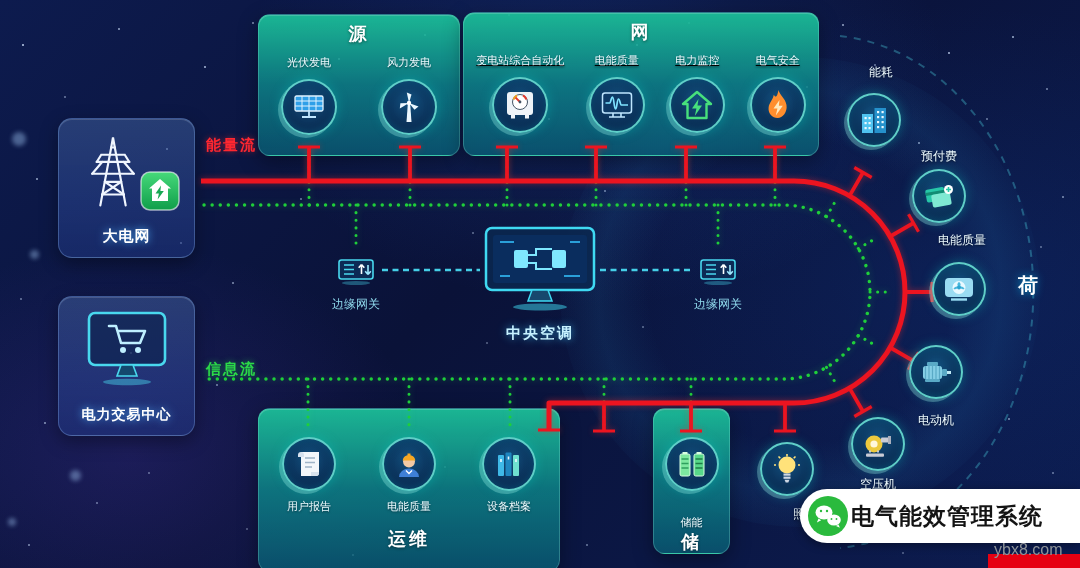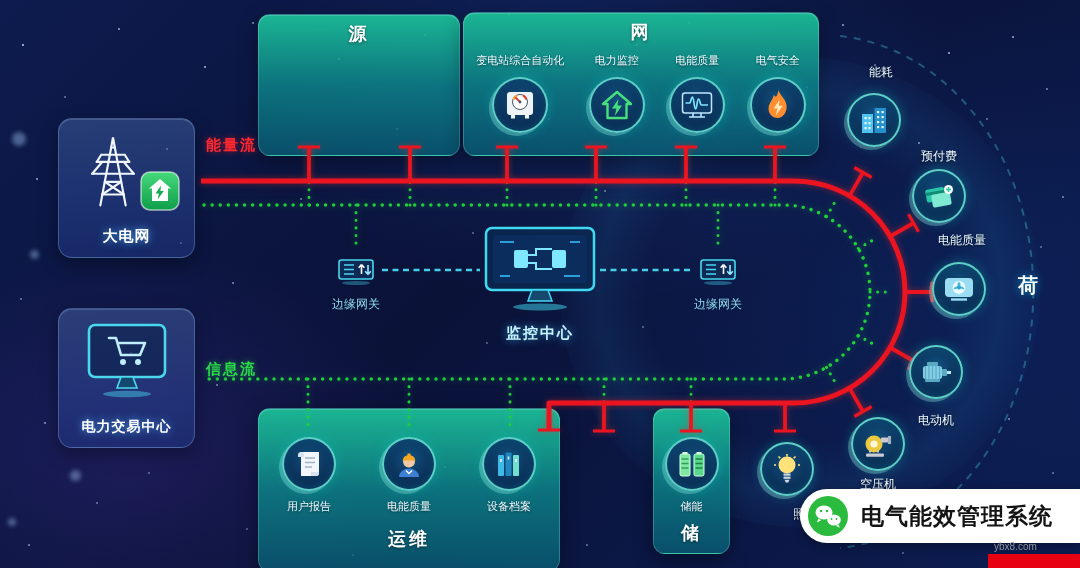--- a/index.html
+++ b/index.html
@@ -65,23 +65,23 @@
   .flow-label.energy{left:206px;top:136px;color:#ff2730;text-shadow:0 0 6px rgba(255,40,40,0.5);}
   .flow-label.info{left:206px;top:360px;color:#2bd948;text-shadow:0 0 6px rgba(40,220,80,0.5);}
 
   .arc-label{position:absolute;color:#eefbff;font-size:12px;text-align:center;z-index:4;text-shadow:0 1px 2px rgba(0,10,20,0.7);white-space:nowrap;}
   .abs{position:absolute;z-index:4;}
   .center-label{position:absolute;left:484px;top:324px;width:112px;text-align:center;color:#c6f1ff;font-weight:bold;font-size:15px;letter-spacing:2px;z-index:4;text-shadow:0 0 8px rgba(60,200,255,0.7);}
   .gateway-label{position:absolute;width:90px;text-align:center;color:#8fd9ec;font-size:12px;z-index:4;}
   .load-header{position:absolute;left:1018px;top:272px;color:#fff;font-weight:bold;font-size:20px;z-index:4;text-shadow:0 0 8px rgba(0,200,255,0.65);}
 
   .brand-bar{position:absolute;left:800px;top:489px;width:280px;height:54px;background:#fff;border-radius:27px 0 0 27px;
-    display:flex;align-items:center;gap:12px;padding-left:7px;z-index:10;box-shadow:0 2px 10px rgba(0,0,0,0.4);}
+    display:flex;align-items:center;gap:2px;padding-left:7px;z-index:10;box-shadow:0 2px 10px rgba(0,0,0,0.4);}
   .brand-title{font-size:23px;font-weight:bold;color:#141414;letter-spacing:1px;white-space:nowrap;}
-  .watermark{position:absolute;left:994px;top:541px;font-size:10px;color:#8f9499;z-index:12;}
+  .watermark{position:absolute;left:994px;top:541px;font-size:16px;color:#8f9499;z-index:12;}
   .red-strip{position:absolute;left:988px;top:554px;width:92px;height:14px;background:#e60012;z-index:11;}
 </style>
 </head>
 <body>
 
 <div id="stage">
 
   <div class="starfield"></div>
   <div class="bokeh" style="left:12px;top:132px;width:14px;height:14px;"></div>
   <div class="bokeh" style="left:30px;top:250px;width:9px;height:9px;"></div>
@@ -110,74 +110,100 @@
             </linearGradient>
           </defs>
         <rect x="1" y="1" width="38" height="38" rx="9" fill="url(#gbadge)" stroke="rgba(255,255,255,0.6)" stroke-width="1.5"></rect>
         <path d="M20 8 L9 17.5 h3 V30 h16 V17.5 h3 Z" fill="#fff"></path>
         <path d="M21 14.5 L15.5 22.5 h3.4 L17.6 28.5 L23.8 20 h-3.4 Z" fill="#18a854"></path>
       </svg>
     </div>
     <div class="big-label">大电网</div>
   </div>
 
-  <div class="blue-panel" style="left:58px;top:308px;">
+  <div class="blue-panel" style="left:58px;top:296px;">
     <div class="icon-wrap">
       <svg width="92" height="82" viewBox="0 0 92 82">
         <rect x="8" y="5" width="76" height="52" rx="6" fill="rgba(8,30,70,0.55)" stroke="#49d8ee" stroke-width="2.6"></rect>
         <g stroke="#bfefff" stroke-width="2.6" fill="none" stroke-linecap="round" stroke-linejoin="round">
           <path d="M28 18 h7 l5 17 h19 l5 -12 h-26"></path>
         </g>
         <circle cx="42" cy="42" r="3" fill="#bfefff"></circle>
         <circle cx="57" cy="42" r="3" fill="#bfefff"></circle>
         <path d="M40 57 L36 68 H56 L52 57 Z" fill="#14486e" stroke="#49d8ee" stroke-width="1.6"></path>
         <ellipse cx="46" cy="74" rx="24" ry="3.2" fill="rgba(73,216,238,0.45)"></ellipse>
       </svg>
     </div>
     <div class="big-label" style="font-size:14px;">电力交易中心</div>
   </div>
 
   <div class="teal-panel" style="left:258px;top:14px;width:202px;height:142px;padding-top:7px;">
     <div class="panel-header">源</div>
+    <div class="items-row" style="margin-top:9px;">
+      <div class="p-item">
+        <div class="item-label">光伏发电</div>
+        <div class="icon-circle" style="margin-top:9px;">
+          <svg width="34" height="32" viewBox="0 0 34 32">
+            <rect x="3" y="5" width="28" height="15" rx="1.5" fill="#2f9fe8" stroke="#dff2ff" stroke-width="1.3"></rect>
+            <path d="M3 10 h28 M3 15 h28 M10 5 v15 M17 5 v15 M24 5 v15" stroke="#dff2ff" stroke-width="1"></path>
+            <path d="M17 20 v6 M10 26 h14" stroke="#bfe6ff" stroke-width="1.8"></path>
+          </svg>
+        </div>
+      </div>
+      <div class="p-item">
+        <div class="item-label">风力发电</div>
+        <div class="icon-circle" style="margin-top:9px;">
+          <svg width="32" height="34" viewBox="0 0 32 34">
+            <g fill="#ecf8ff">
+              <path d="M16 13 L13.8 2.5 L18.5 4.5 Z"></path>
+              <path d="M16 13 L25.5 16.5 L21.5 19.8 Z"></path>
+              <path d="M16 13 L6.8 18.5 L7.4 13.2 Z"></path>
+              <path d="M14.8 14 L13.5 32 H18.5 L17.2 14 Z"></path>
+            </g>
+            <circle cx="16" cy="13" r="2.2" fill="#fff"></circle>
+          </svg>
+        </div>
+      </div>
+    </div>
   </div>
 
   <div class="teal-panel" style="left:463px;top:12px;width:356px;height:144px;padding-top:7px;">
     <div class="panel-header">网</div>
-    <div class="items-row" style="margin-top:9px;">
+    <div class="items-row" style="margin-top:9px;text-decoration:underline;">
       <div class="p-item">
         <div class="item-label">变电站综合自动化</div>
         <div class="icon-circle" style="margin-top:9px;">
           <svg width="34" height="32" viewBox="0 0 34 32">
             <rect x="4" y="3" width="26" height="23" rx="3" fill="#eef3f8"></rect>
             <circle cx="17" cy="13" r="7.5" fill="#fff" stroke="#445566" stroke-width="1"></circle>
             <path d="M10.6 10.5 A7.5 7.5 0 0 1 14 6.4" stroke="#f0a21e" stroke-width="2.2" fill="none"></path>
             <path d="M20 6.4 A7.5 7.5 0 0 1 23.4 10.5" stroke="#e23a2e" stroke-width="2.2" fill="none"></path>
             <path d="M17 13 L12.5 8.5" stroke="#e23a2e" stroke-width="1.8"></path>
             <circle cx="17" cy="13" r="1.4" fill="#445566"></circle>
             <rect x="8" y="26" width="4" height="3.5" fill="#eef3f8"></rect>
             <rect x="22" y="26" width="4" height="3.5" fill="#eef3f8"></rect>
           </svg>
         </div>
       </div>
       <div class="p-item">
-        <div class="item-label">电力监控</div>
-        <div class="icon-circle" style="margin-top:9px;">
-          <svg width="34" height="32" viewBox="0 0 34 32">
-            <path d="M17 3 L3 15 H7.5 V29 H26.5 V15 H31 Z" fill="none" stroke="#47e07c" stroke-width="2.4" stroke-linejoin="round"></path>
-            <path d="M18.5 10 L12 19.5 H16.4 L14.8 27 L22 16.5 H17.5 Z" fill="#47e07c"></path>
-          </svg>
-        </div>
-      </div>
-      <div class="p-item">
         <div class="item-label">电能质量</div>
         <div class="icon-circle" style="margin-top:9px;">
           <svg width="34" height="32" viewBox="0 0 34 32">
             <rect x="2.5" y="4" width="29" height="20" rx="2.5" fill="#0d3a66" stroke="#bfe6ff" stroke-width="1.5"></rect>
             <path d="M5.5 14 h4 c1.5 0 1.5 -6 3 -6 s1.5 12 3 12 s1.5 -10 3 -10 s1.5 6 3 6 h6.5" stroke="#7fe3ff" stroke-width="1.7" fill="none"></path>
             <path d="M13 24 v3.5 M21 24 v3.5 M9 28 h16" stroke="#bfe6ff" stroke-width="1.6"></path>
+          </svg>
+        </div>
+      </div>
+      <div class="p-item">
+        <div class="item-label">电力监控</div>
+        <div class="icon-circle" style="margin-top:9px;">
+          <svg width="34" height="32" viewBox="0 0 34 32">
+            <path d="M17 3 L3 15 H7.5 V29 H26.5 V15 H31 Z" fill="none" stroke="#47e07c" stroke-width="2.4" stroke-linejoin="round"></path>
+            <path d="M18.5 10 L12 19.5 H16.4 L14.8 27 L22 16.5 H17.5 Z" fill="#47e07c"></path>
           </svg>
         </div>
       </div>
       <div class="p-item">
         <div class="item-label">电气安全</div>
         <div class="icon-circle" style="margin-top:9px;">
           <svg width="30" height="34" viewBox="0 0 30 34">
             <path d="M15.5 2 C16.5 7 22.5 10.5 23.5 17 C24.6 24.3 19.6 30 14.6 30 C9.3 30 5 25.8 5.6 19.6 C6.1 14.6 10 12 10.8 6.8 C12.4 9.4 13.9 10.3 15.5 2 Z" fill="#ff8e2e"></path>
             <path d="M16.5 12 L10.5 20.5 H14.4 L12.8 27.5 L19.8 17.8 H15.9 Z" fill="#ffe9bc"></path>
           </svg>
@@ -232,21 +258,21 @@
       <div class="icon-circle sm">
         <svg width="32" height="30" viewBox="0 0 32 30">
           <rect x="6.5" y="3" width="5" height="2" fill="#d8ffe0"></rect>
           <rect x="4" y="5" width="10" height="22" rx="1.8" fill="#7ee8a0" stroke="#d8ffe0" stroke-width="1"></rect>
           <path d="M5.5 10 h7 M5.5 14.5 h7 M5.5 19 h7" stroke="#2f9f5e" stroke-width="1.4"></path>
           <rect x="20.5" y="3" width="5" height="2" fill="#d8ffe0"></rect>
           <rect x="18" y="5" width="10" height="22" rx="1.8" fill="#58d88a" stroke="#d8ffe0" stroke-width="1"></rect>
           <path d="M19.5 10 h7 M19.5 14.5 h7 M19.5 19 h7" stroke="#1f7f48" stroke-width="1.4"></path>
         </svg>
       </div>
-      <div class="item-label" style="margin-top:8px;">储能</div>
+      <div class="item-label" style="margin-top:24px;">储能</div>
     </div>
     <div class="panel-header" style="margin-top:auto;padding-bottom:8px;">储</div>
   </div>
 
   <svg id="flows" width="1080" height="568" viewBox="0 0 1080 568">
 
     <path d="M 840 36 A 212 257 0 0 1 840 548" fill="none" stroke="rgba(80,225,235,0.32)" stroke-width="2" stroke-dasharray="7 7"></path>
 
     <g class="green-glow" stroke="#1fcf3a" fill="none">
       <path d="M204 205 H783 A 87 87 0 0 1 783 379 H204" stroke-width="3.4" stroke-dasharray="0.1 8" stroke-linecap="round"></path>
@@ -275,21 +301,21 @@
   <svg class="abs" style="left:484px;top:226px;" width="112" height="90" viewBox="0 0 112 90">
     <rect x="2" y="2" width="108" height="62" rx="6" fill="rgba(10,40,80,0.85)" stroke="#3fd9f2" stroke-width="2.5"></rect>
     <rect x="9" y="9" width="94" height="48" rx="3" fill="#0a2d5e"></rect>
     <rect x="30" y="24" width="14" height="18" rx="2" fill="#7fe8ff"></rect>
     <rect x="68" y="24" width="14" height="18" rx="2" fill="#7fe8ff"></rect>
     <path d="M44 29 H52 V23 H60 M44 37 H52 V43 H60 M60 23 H68 M60 43 H68" stroke="#7fe8ff" stroke-width="2" fill="none"></path>
     <path d="M16 16 H30 M16 50 H26 M86 16 H96 M80 50 H96" stroke="#2a9fd8" stroke-width="2"></path>
     <path d="M48 64 L44 75 H68 L64 64 Z" fill="#17486e" stroke="#3fd9f2" stroke-width="1.5"></path>
     <ellipse cx="56" cy="81" rx="27" ry="3.5" fill="rgba(63,217,242,0.5)"></ellipse>
   </svg>
-  <div class="center-label">监控中心</div>
+  <div class="center-label">中央空调</div>
 
   <svg class="abs" style="left:336px;top:252px;" width="40" height="34" viewBox="0 0 40 34">
     <rect x="3" y="8" width="34" height="19" rx="2.5" fill="#0c2a55" stroke="#49d8ee" stroke-width="1.6"></rect>
     <path d="M8 13 h10 M8 17.5 h10 M8 22 h10" stroke="#49d8ee" stroke-width="1.4"></path>
     <path d="M25.5 22 V12.5 m0 0 l-2.8 3.2 m2.8 -3.2 l2.8 3.2" stroke="#ffffff" stroke-width="1.6" fill="none"></path>
     <path d="M32 13 V22.5 m0 0 l-2.8 -3.2 m2.8 3.2 l2.8 -3.2" stroke="#9fe9ff" stroke-width="1.6" fill="none"></path>
     <ellipse cx="20" cy="31" rx="14" ry="2" fill="rgba(73,216,238,0.35)"></ellipse>
   </svg>
   <div class="gateway-label" style="left:311px;top:296px;">边缘网关</div>
 

